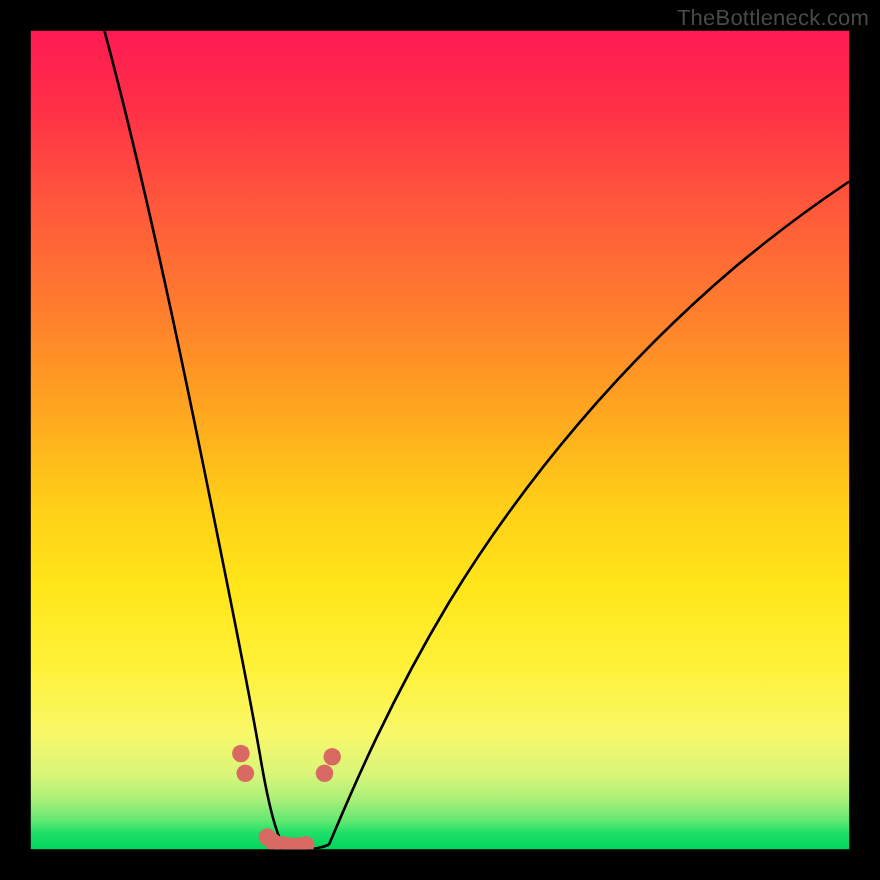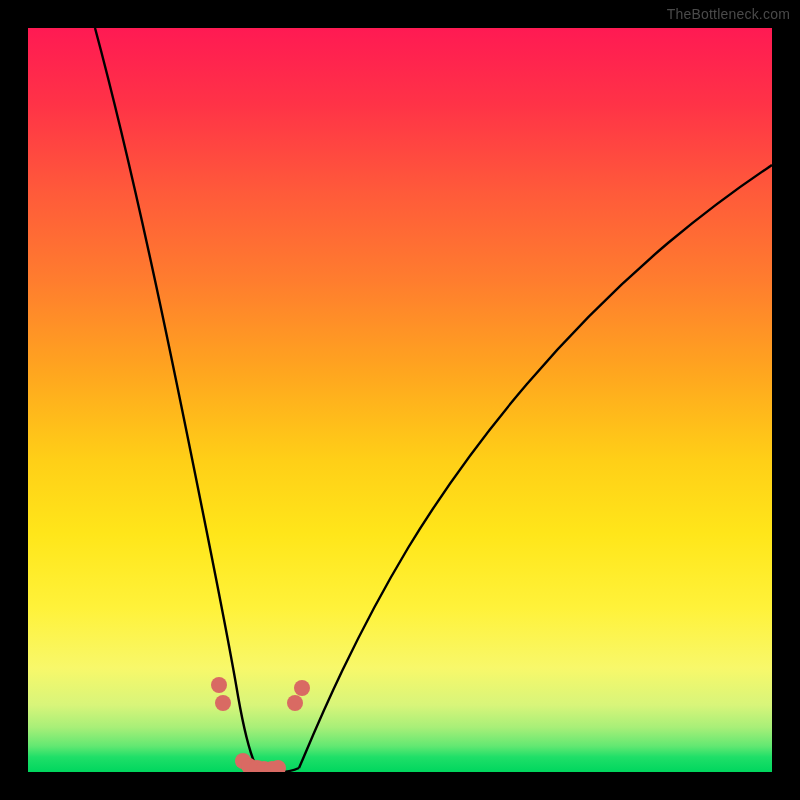--- a/index.html
+++ b/index.html
@@ -42,21 +42,21 @@
       #63e872 96.5%,
       #1fdf68 98%,
       #00d65e 100%
     );
   }
   .watermark {
     position: absolute;
     top: 6px;
     right: 10px;
     color: #4a4a4a;
-    font-size: 14px;
+    font-size: 20px;
     font-weight: 500;
     letter-spacing: 0.2px;
   }
   svg.curves {
     position: absolute;
     left: 0;
     top: 0;
     width: 744px;
     height: 744px;
   }

